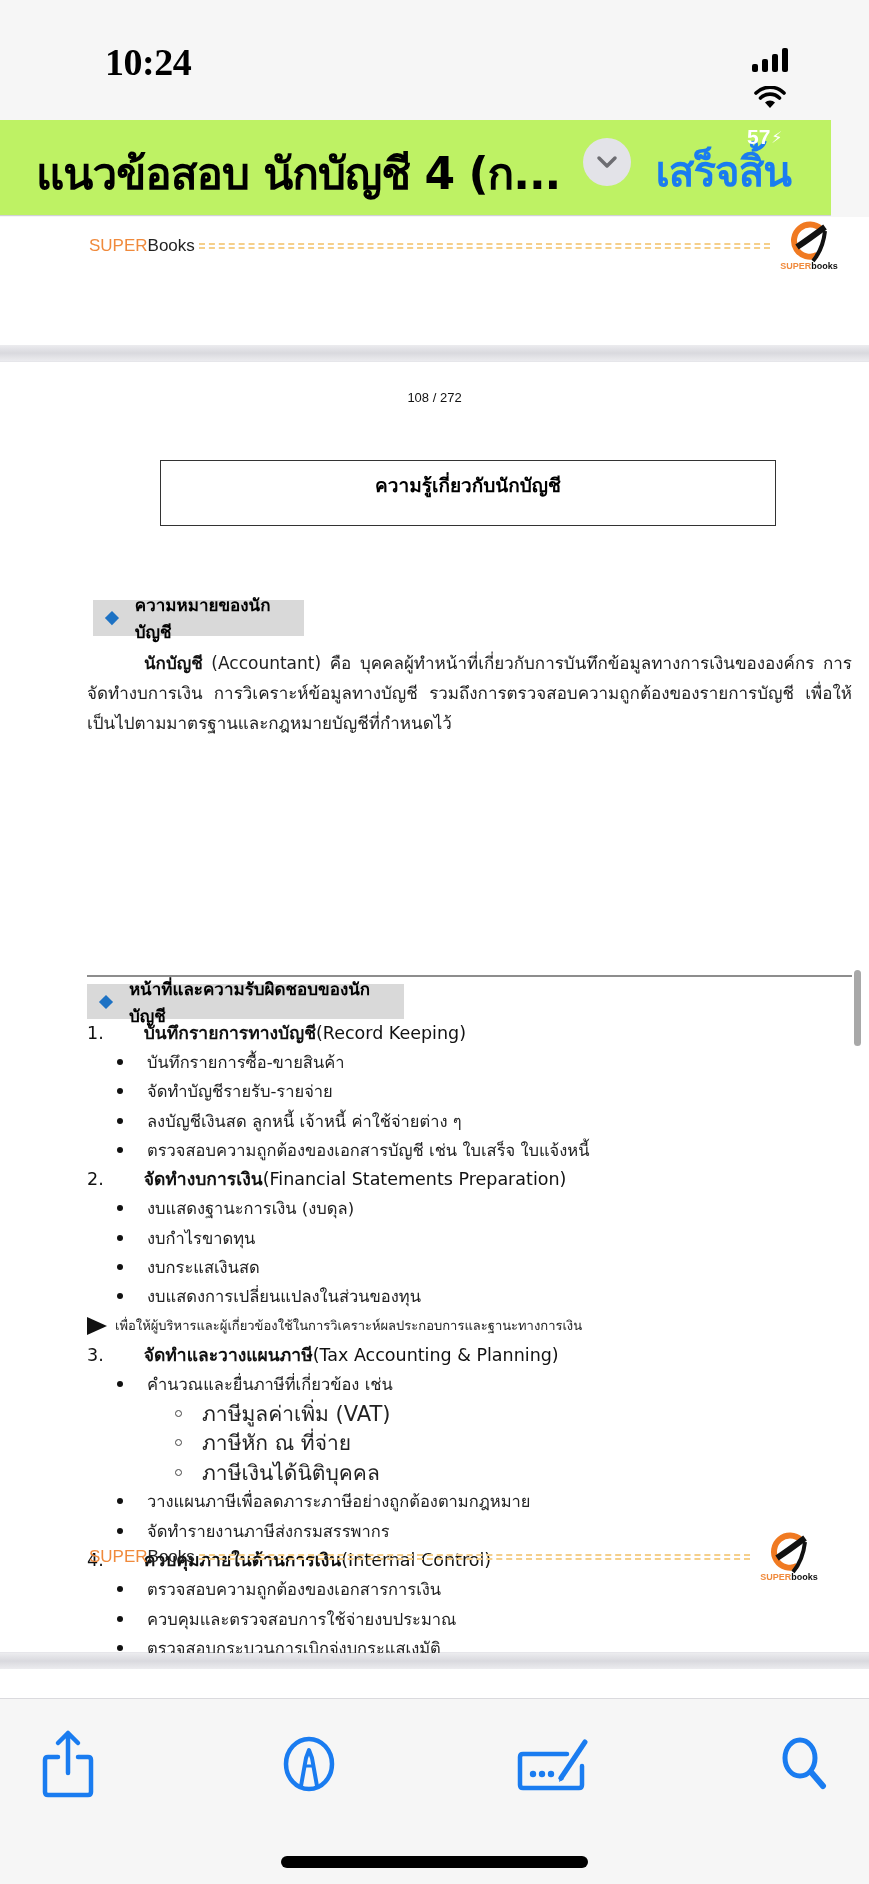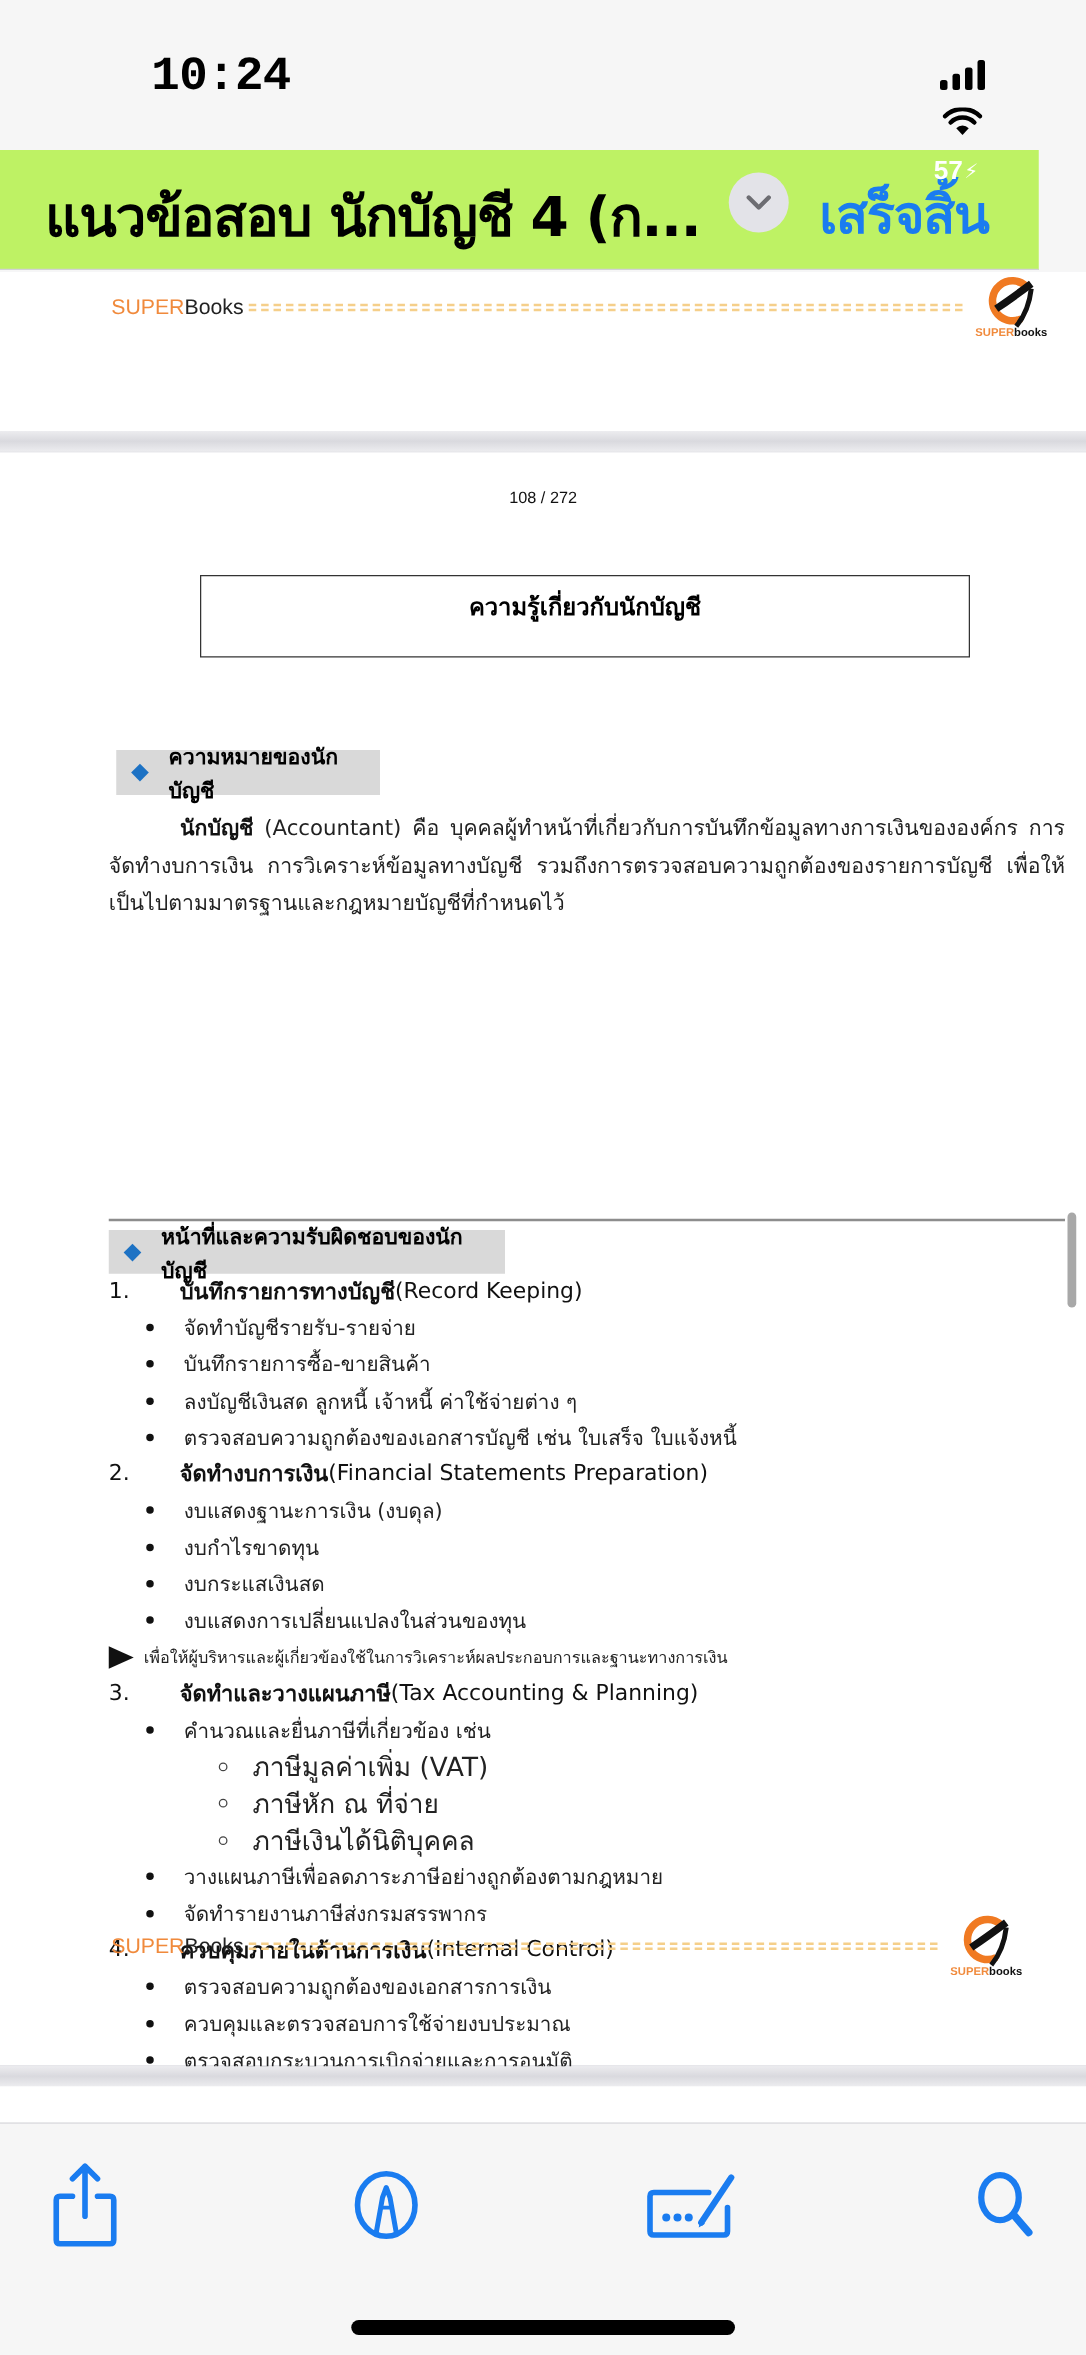--- a/index.html
+++ b/index.html
@@ -1,21 +1,21 @@
 <!DOCTYPE html>
 <html><head>
 <meta charset="utf-8">
 <style>
   * { box-sizing: border-box; margin: 0; padding: 0; }
   html, body { width: 869px; height: 1884px; overflow: hidden; background: #f6f6f6; }
   body { position: relative; font-family: "Liberation Sans", "DejaVu Sans", sans-serif; color: #000; }
 
   
   .status-bar { position: absolute; top: 0; left: 0; width: 869px; height: 120px; background: #f6f6f6; }
-  .status-time { position: absolute; left: 105px; top: 40px; font-size: 38px; font-weight: 700; letter-spacing: -0.5px; font-family: Liberation Mono, monospace; margin-left: 16px; }
+  .status-time { position: absolute; left: 105px; top: 40px; font-size: 38px; font-weight: 700; letter-spacing: -0.5px; font-family: Liberation Serif, serif; }
   .status-icons { position: absolute; right: 72px; top: 48px; display: flex; align-items: center; gap: 14px; flex-direction: column; }
   .signal { display: flex; align-items: flex-end; gap: 4px; height: 24px; }
   .signal span { display: block; width: 6px; background: #000; border-radius: 2px; }
   .battery { position: relative; width: 54px; height: 26px; border-radius: 7px; background: #a9a9a9; overflow: hidden; display: flex; align-items: center; }
   .battery .fill { position: absolute; left: 0; top: 0; bottom: 0; width: 57%; background: #34c759; }
   .battery .pct { position: relative; z-index: 2; color: #fff; font-weight: 700; font-size: 21px; padding-left: 4px; font-family: "Liberation Sans", sans-serif; }
   .battery .bolt { position: relative; z-index: 2; color: #fff; font-size: 16px; margin-left: 1px; }
   .battery-nub { width: 3px; height: 9px; background: #a9a9a9; border-radius: 0 2px 2px 0; margin-left: -12px; }
 
   
@@ -148,25 +148,25 @@
     </div>
 
     <div class="list" style="top:656px;">
       <div class="row num">
           <span>1. </span>
           <b>บันทึกรายการทางบัญชี</b>
           <span> (Record Keeping)</span>
         </div>
       <div class="row bul">
           <span class="dot"></span>
+          <span>บันทึกรายการซื้อ-ขายสินค้า</span>
+        </div>
+      <div class="row bul">
+          <span class="dot"></span>
           <span>จัดทำบัญชีรายรับ-รายจ่าย</span>
-        </div>
-      <div class="row bul">
-          <span class="dot"></span>
-          <span>บันทึกรายการซื้อ-ขายสินค้า</span>
         </div>
       <div class="row bul">
           <span class="dot"></span>
           <span>ลงบัญชีเงินสด ลูกหนี้ เจ้าหนี้ ค่าใช้จ่ายต่าง ๆ</span>
         </div>
       <div class="row bul">
           <span class="dot"></span>
           <span>ตรวจสอบความถูกต้องของเอกสารบัญชี เช่น ใบเสร็จ ใบแจ้งหนี้</span>
         </div>
       <div class="row num">
@@ -231,21 +231,21 @@
       <div class="row bul">
           <span class="dot"></span>
           <span>ตรวจสอบความถูกต้องของเอกสารการเงิน</span>
         </div>
       <div class="row bul">
           <span class="dot"></span>
           <span>ควบคุมและตรวจสอบการใช้จ่ายงบประมาณ</span>
         </div>
       <div class="row bul">
           <span class="dot"></span>
-          <span>ตรวจสอบกระบวนการเบิกจ่ายและการอนุมัติ</span>
+          <span>ตรวจสอบกระบวนการเบิกจ่งบกระแสเงุมัติ</span>
         </div>
     </div>
 
     <div class="sb-header" style="top:1170px; width:735px;">
       <span class="sb-brand"><span class="super">SUPER</span><span class="books">Books</span></span>
       <span class="sb-dashes"></span>
       <div class="sb-logo">
         <svg width="44" height="42" viewBox="0 0 44 42">
           <path d="M34 8 A16 16 0 1 0 30 34" stroke="#f07a22" stroke-width="6" fill="none"></path>
           <path d="M10 26 Q22 18 38 6" stroke="#111" stroke-width="6" fill="none"></path>

